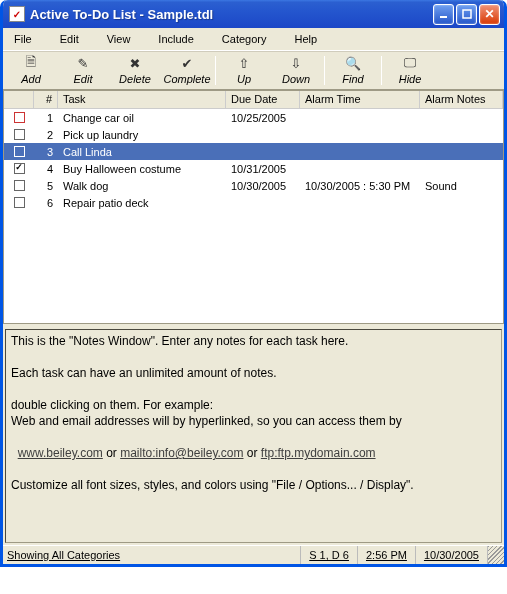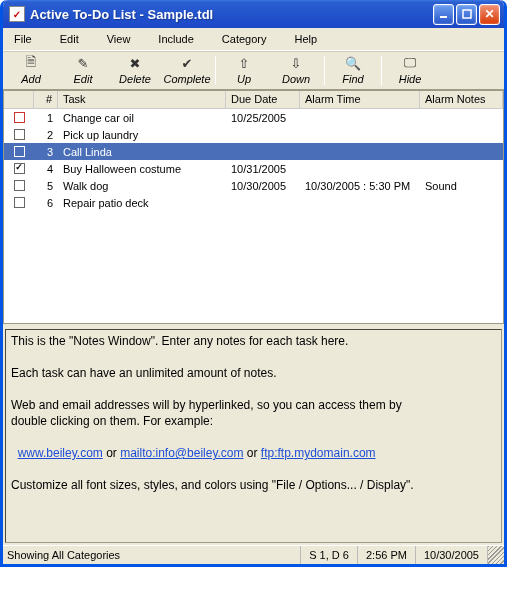--- a/index.html
+++ b/index.html
@@ -124,28 +124,29 @@
   .notes {
     background: #ECE9D8;
     border: 1px inset #9e9a85;
     margin: 5px 2px 2px 2px;
     height: 214px;
     padding: 3px 5px;
     font-size: 12px;
     line-height: 16px;
     overflow: hidden;
   }
-  .notes a { color: #1d4ed8; text-decoration: underline; }
+  .notes a { color: #404040; text-decoration: underline; }
   .statusbar {
     display: flex;
     background: #ECE9D8;
     border-top: 1px solid #fff;
     height: 19px;
     font-size: 11px;
     align-items: flex-start;
+    text-decoration: underline;
   }
   .statusbar > div {
     border-left: 1px solid #bbb;
     padding: 0 8px;
     height: 100%;
     display:flex; align-items:center;
   }
   .statusbar > div:first-child { border-left: none; flex:1; padding-left:4px;}
   .grip { width: 14px; background: repeating-linear-gradient(135deg,#999,#999 1px,transparent 1px,transparent 3px); border-left:none;}
 </style>
@@ -290,22 +291,22 @@
           <div class="col-action"></div>
         </div>
       </div>
   </div>
 
   <div class="notes">
     <div>This is the "Notes Window".  Enter any notes for each task here.</div>
     <div>&nbsp;</div>
     <div>Each task can have an unlimited amount of notes.</div>
     <div>&nbsp;</div>
+    <div>double clicking on them.  For example:</div>
     <div>Web and email addresses will by hyperlinked, so you can access them by</div>
-    <div>double clicking on them.  For example:</div>
     <div>&nbsp;</div>
     <div>&nbsp;
       <a href="#">www.beiley.com</a><span> or </span><a href="#">mailto:info@beiley.com</a><span> or </span><a href="#">ftp:ftp.mydomain.com</a>
     </div>
     <div>&nbsp;</div>
     <div>Customize all font sizes, styles, and colors using "File / Options... / Display".</div>
   </div>
 
   <div class="statusbar">
     <div>Showing All Categories</div>

